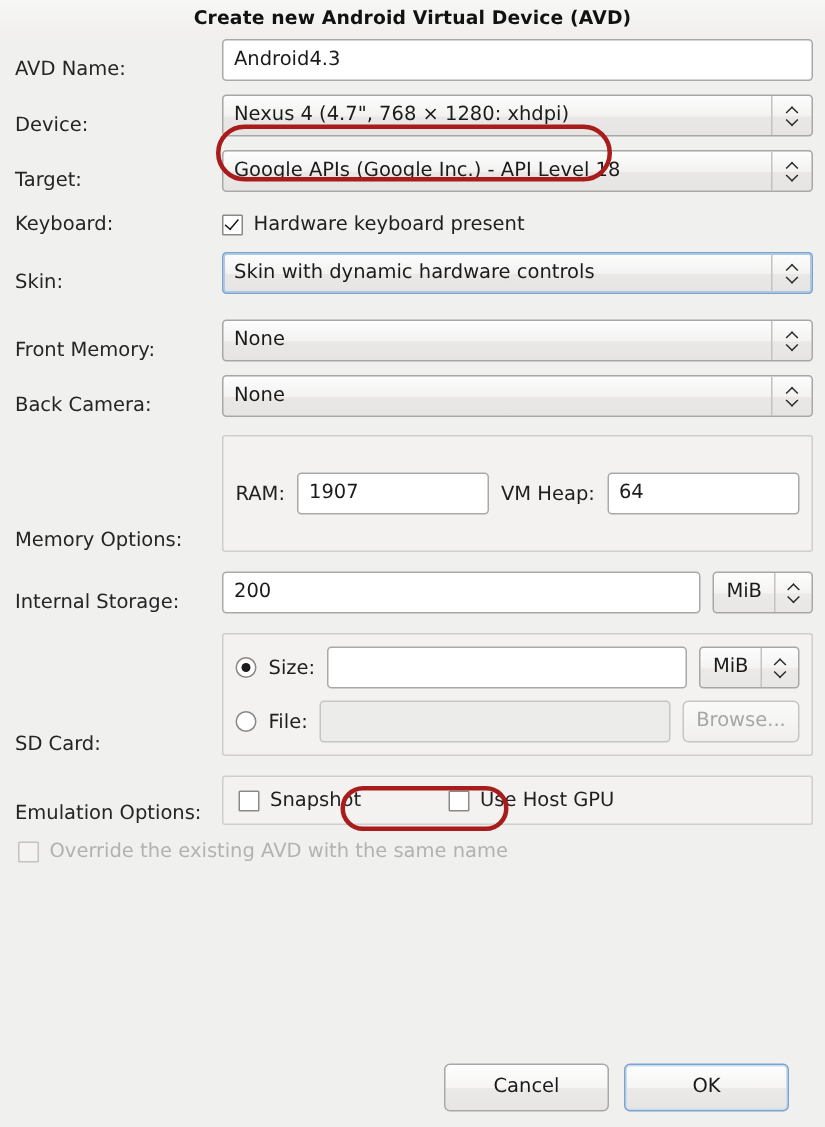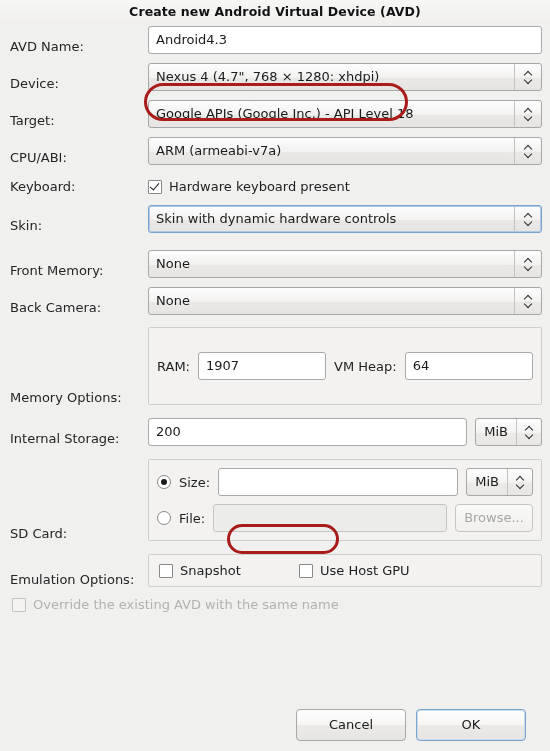--- a/index.html
+++ b/index.html
@@ -291,32 +291,20 @@
       <div class="combo">
         <div class="combo-text">Google APIs (Google Inc.) - API Level 18</div>
         <div class="combo-arrows">
           <span class="chev up"></span>
           <span class="chev down"></span>
         </div>
       </div>
     </div>
   </div>
 
-  <div class="row">
-    <div class="label">CPU/ABI:</div>
-    <div class="control">
-      <div class="combo">
-        <div class="combo-text">ARM (armeabi-v7a)</div>
-        <div class="combo-arrows">
-          <span class="chev up"></span>
-          <span class="chev down"></span>
-        </div>
-      </div>
-    </div>
-  </div>
 
   <div class="row" style="margin-bottom:11px;">
     <div class="label">Keyboard:</div>
     <div class="control" style="padding-top:4px;">
       <div class="chkline">
         <span class="chkbox checked"></span>
         <span>Hardware keyboard present</span>
       </div>
     </div>
   </div>

